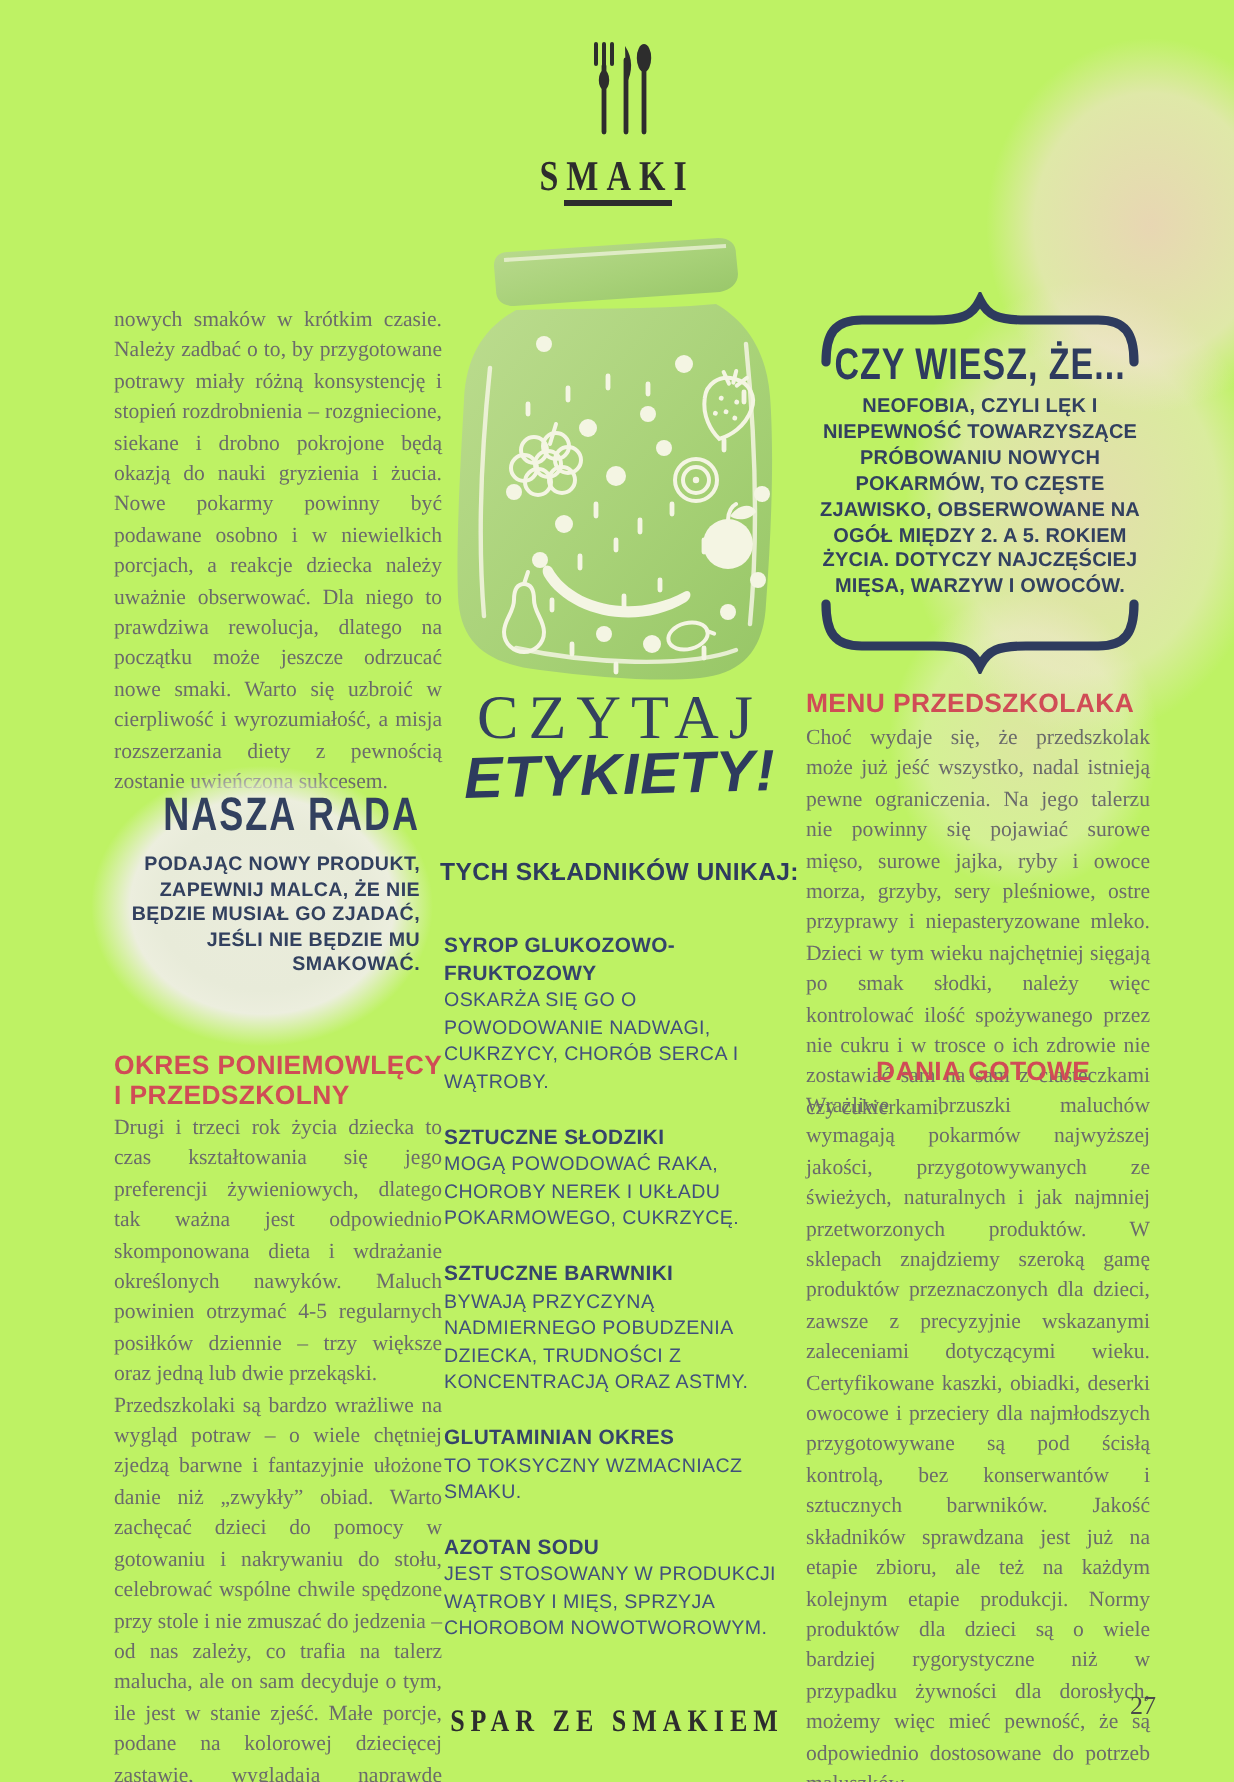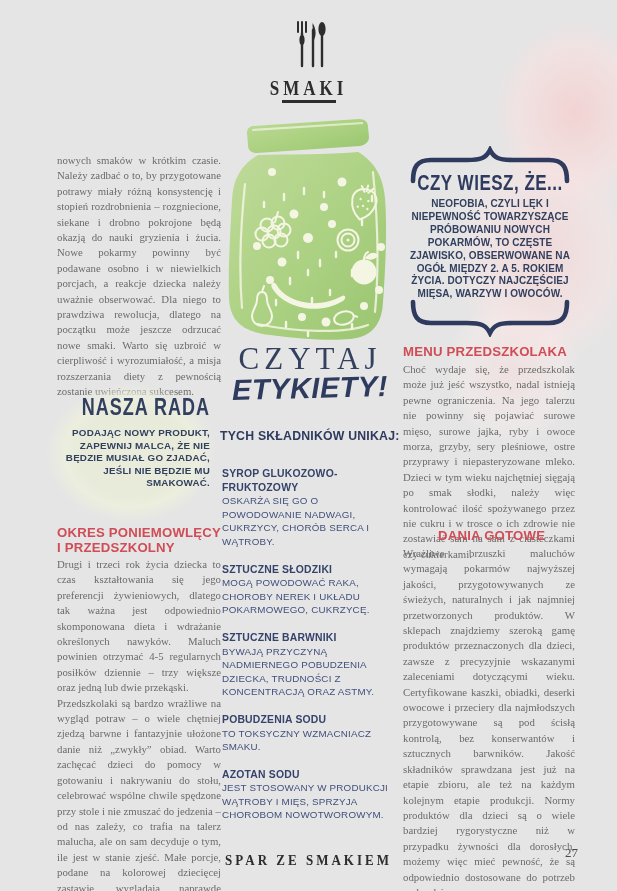--- a/index.html
+++ b/index.html
@@ -1,18 +1,18 @@
 <!DOCTYPE html>
 <html lang="pl"><head>
 <meta charset="utf-8">
 <style>
   html,body{margin:0;padding:0;background:#888;}
   .page{
     position:relative;width:617px;height:891px;margin:0 auto;
-    background:#e5e5e5;overflow:hidden;
+    background:#bef264;overflow:hidden;
     font-family:"Liberation Serif", serif;
     -webkit-font-smoothing:antialiased;
   }
   
   .header-icon{position:absolute;left:291px;top:20px;width:36px;height:52px;}
   .brand{
     position:absolute;left:0;top:76px;width:617px;text-align:center;
     font-family:"Liberation Serif", serif;font-weight:bold;
     font-size:17px;letter-spacing:4px;color:#2d2d2d;
     transform:scaleY(1.25);transform-origin:center top;
@@ -261,21 +261,21 @@
     </div>
     <div class="avoid-item">
       <div class="avoid-name">SZTUCZNE SŁODZIKI</div>
       <div class="avoid-desc">MOGĄ POWODOWAĆ RAKA, CHOROBY NEREK I UKŁADU POKARMOWEGO, CUKRZYCĘ.</div>
     </div>
     <div class="avoid-item">
       <div class="avoid-name">SZTUCZNE BARWNIKI</div>
       <div class="avoid-desc">BYWAJĄ PRZYCZYNĄ NADMIERNEGO POBUDZENIA DZIECKA, TRUDNOŚCI Z KONCENTRACJĄ ORAZ ASTMY.</div>
     </div>
     <div class="avoid-item">
-      <div class="avoid-name">POBUDZENIA SODU</div>
+      <div class="avoid-name">GLUTAMINIAN OKRES</div>
       <div class="avoid-desc">TO TOKSYCZNY WZMACNIACZ SMAKU.</div>
     </div>
     <div class="avoid-item">
       <div class="avoid-name">AZOTAN SODU</div>
       <div class="avoid-desc">JEST STOSOWANY W PRODUKCJI WĄTROBY I MIĘS, SPRZYJA CHOROBOM NOWOTWOROWYM.</div>
     </div>
   </div>
 
   <svg class="fact-bracket top" viewBox="0 0 170 38">
     <path d="M8,35 C8,21 12,14 26,14 L62,14 C76,14 81,12 85,4 C89,12 94,14 108,14 L144,14 C158,14 162,21 162,35" stroke="#2e3b5e" stroke-width="4.6" fill="none" stroke-linecap="round"></path>

